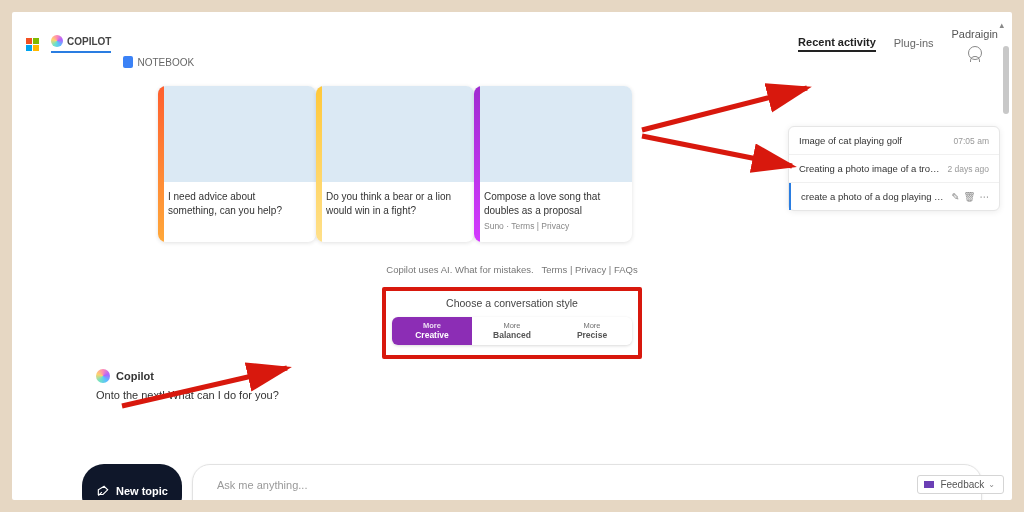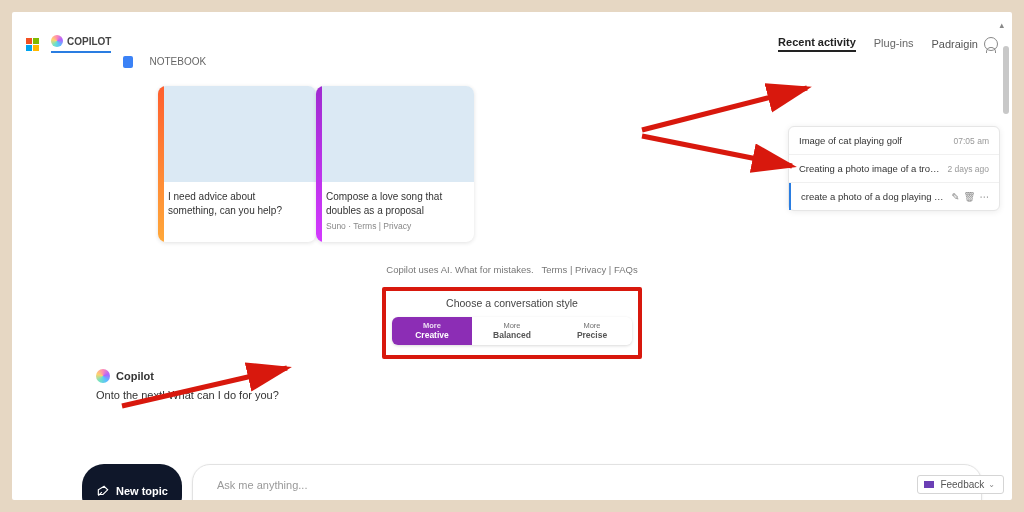--- a/index.html
+++ b/index.html
@@ -28,27 +28,27 @@
     font-size: 11px;
   }
   .header-left { display: flex; align-items: center; gap: 12px; }
   .ms-logo { display: grid; grid-template-columns: 6px 6px; grid-template-rows: 6px 6px; gap: 1px; }
   .ms-logo span:nth-child(1){background:#f25022;}
   .ms-logo span:nth-child(2){background:#7fba00;}
   .ms-logo span:nth-child(3){background:#00a4ef;}
   .ms-logo span:nth-child(4){background:#ffb900;}
   .copilot-badge { display:flex; align-items:center; gap:4px; font-size:10px; color:#444; font-weight:600; padding-bottom:4px; border-bottom:2px solid #2a7de1;}
   .copilot-badge .swirl { width:12px; height:12px; border-radius:50%; background: conic-gradient(#ff8ab4,#b064ff,#5bbfff,#6fe3c5,#ffd36b,#ff8ab4);}
-  .notebook-badge { display:flex; align-items:flex-start; gap:16px; font-size:10px; color:#666;margin-top:36px; }
+  .notebook-badge { display:flex; align-items:center; gap:4px; font-size:10px; color:#666;margin-top:36px; }
   .notebook-badge .nb { width:10px; height:12px; background:#3b82f6; border-radius:2px; }
 
   .header-right { display:flex; align-items:center; gap:18px; font-size:11px; color:#444; }
   .header-right .tab-active { border-bottom:2px solid #222; padding-bottom:2px; color:#222; font-weight:600; }
   .header-right .tab { color:#666; padding-bottom:2px; }
-  .user-area { display:flex; align-items:center; gap:6px; color:#555;}
+  .user-area { display:flex; align-items:center; gap:6px; color:#555;flex-direction:column;}
   .avatar-icon { width:14px; height:14px; border:1.5px solid #888; border-radius:50%; position:relative;}
   .avatar-icon::after{content:"";position:absolute;bottom:-3px;left:1px;right:1px;height:5px;border:1.5px solid #888;border-bottom:none;border-radius:6px 6px 0 0;}
 
   
   .content { position:relative; height:calc(100% - 32px); padding: 0 14px; }
 
   
   .cards {
     display:flex; gap:0; margin-left:132px; margin-top:10px;
   }
@@ -189,20 +189,25 @@
     </div>
   </div>
 
   <div class="content">
 
     <div class="cards">
       <div class="card">
         <div class="accent" style="background:linear-gradient(#ff5f2e,#ffa83a);"></div>
         <div class="thumb thumb1"></div>
         <div class="caption">I need advice about something, can you help?</div>
+      </div>
+      <div class="card">
+        <div class="accent" style="background:linear-gradient(#ffc83a,#ffe08a);"></div>
+        <div class="thumb thumb2"></div>
+        <div class="caption">Do you think a bear or a lion would win in a fight?</div>
       </div>
       <div class="card">
         <div class="accent" style="background:linear-gradient(#a02bd0,#d33aff);"></div>
         <div class="thumb thumb3"></div>
         <div class="caption">
           <span>Compose a love song that doubles as a proposal</span>
           <div class="subcaption">Suno · Terms | Privacy</div>
         </div>
       </div>
     </div>

